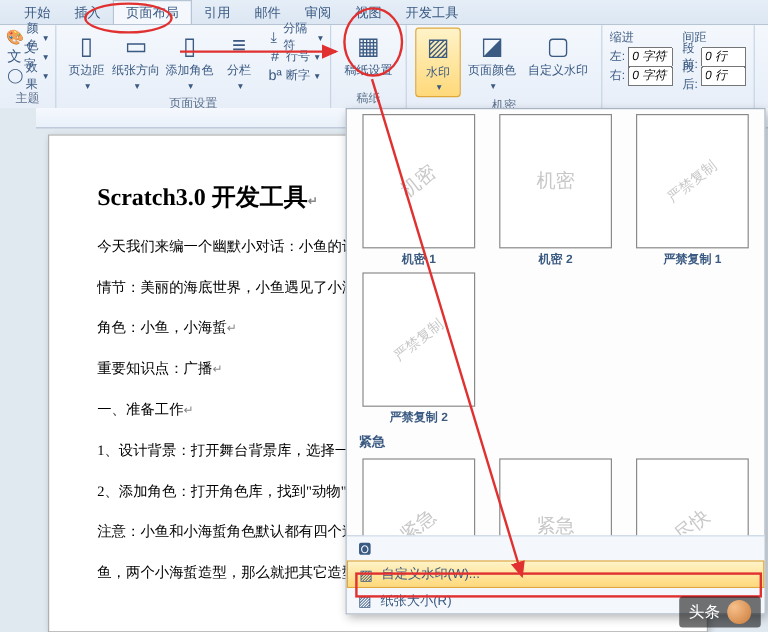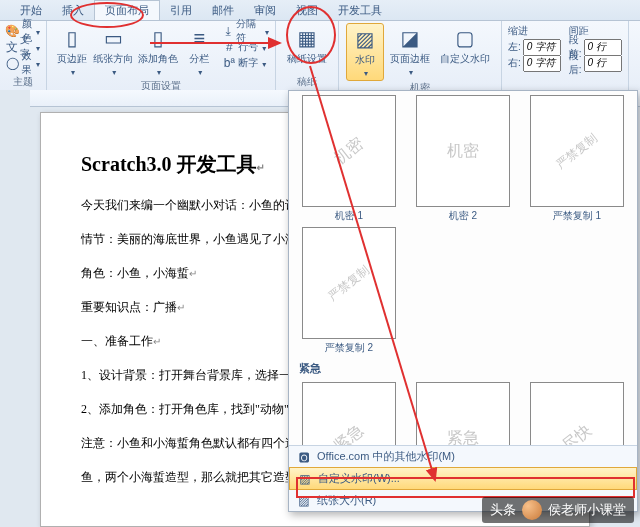--- a/index.html
+++ b/index.html
@@ -155,21 +155,21 @@
     background: #fff;
     display: flex; align-items: center; justify-content: center;
     position: relative;
   }
   .thumb .wm {
     transform: rotate(-38deg);
     color: #c8c8c8;
     font-size: 16px;
     white-space: nowrap;
   }
-  .thumb .cap { margin-top: 2px; }
+  .thumb .cap { margin-top: 2px; font-weight: bold; }
   .section-title {
     grid-column: 1 / -1;
     font-size: 11px; color: #3b5a82;
     padding: 2px 4px; font-weight: bold;
   }
   .gallery-footer {
     border-top: 1px solid #c7d4e3;
     background: #f4f8fd;
   }
   .gallery-footer .item {
@@ -315,21 +315,21 @@
 
   <div class="group">
     <div class="group-content">
       <div class="btn big hl">
           <span class="ico">▨</span>
           <span class="lbl">水印</span>
           <span class="caret"></span>
         </div>
       <div class="btn big">
           <span class="ico">◪</span>
-          <span class="lbl">页面边框</span>
+          <span class="lbl">页面颜色</span>
           <span class="caret"></span>
         </div>
       <div class="btn big">
           <span class="ico">▢</span>
           <span class="lbl">自定义水印</span>
         </div>
     </div>
     <div class="group-label">机密</div>
   </div>
 
@@ -439,32 +439,30 @@
       <div class="thumb">
           <div class="page">
             <span class="wm">尽快</span>
           </div>
         </div>
     </div>
   </div>
   <div class="gallery-footer">
     <div class="item">
         <span class="ico">🅾</span>
-        <span>Office.com 中的其他水印(M)</span>
       </div>
     <div class="item hl">
         <span class="ico">▨</span>
         <span>自定义水印(W)...</span>
       </div>
     <div class="item">
         <span class="ico">▨</span>
         <span>纸张大小(R)</span>
       </div>
   </div>
 </div>
 
 <div class="red-box" style="top:477px; left:296px; width:335px; height:17px;"></div>
 
 <div class="attrib">
   <span>头条</span>
   <span class="avatar"></span>
-  <span>侯老师小课堂</span>
 </div>
 
 </body></html>

